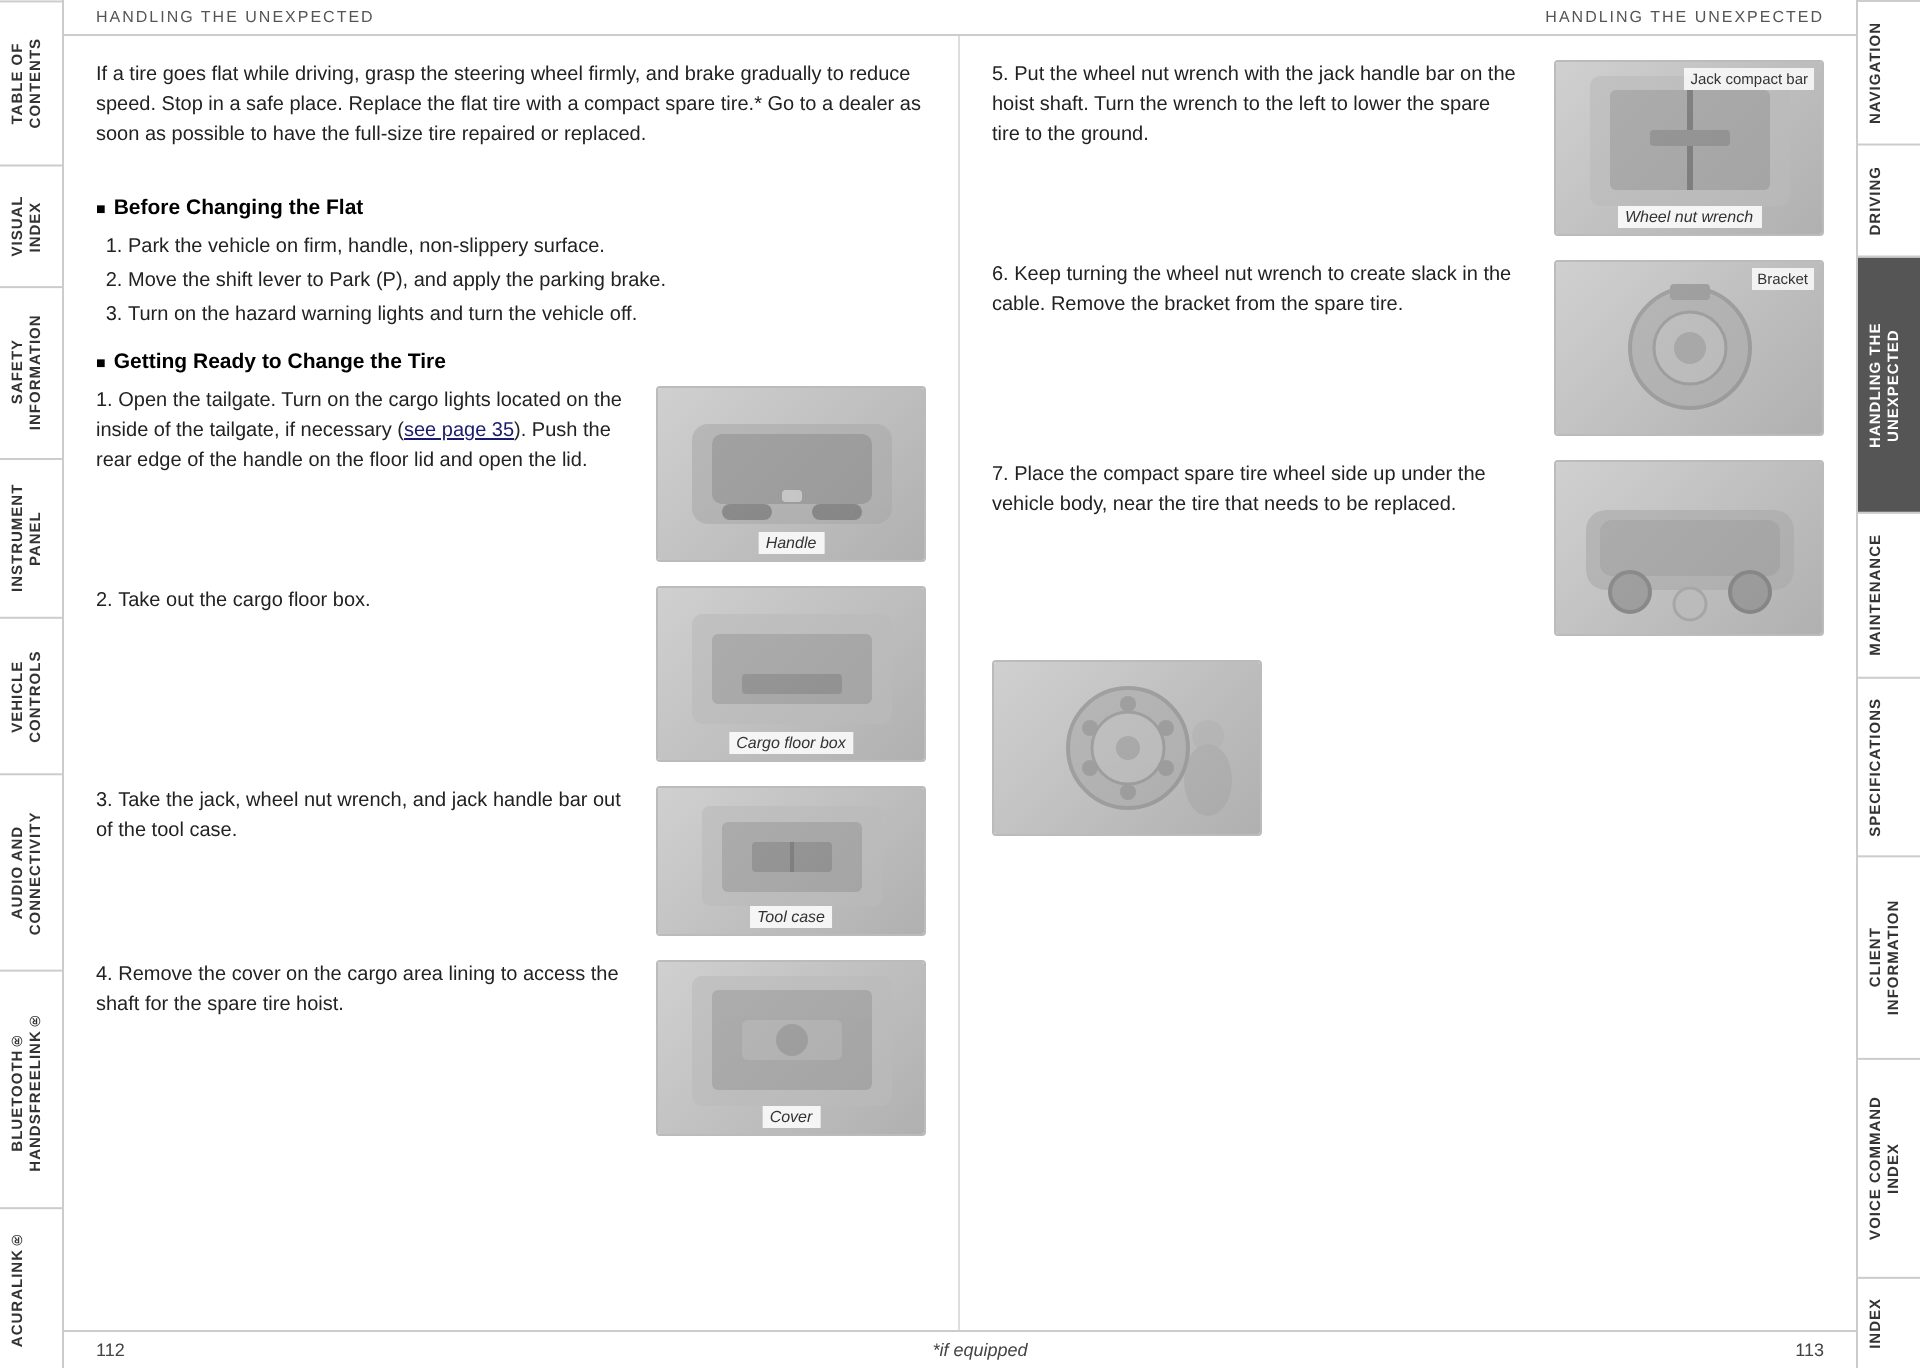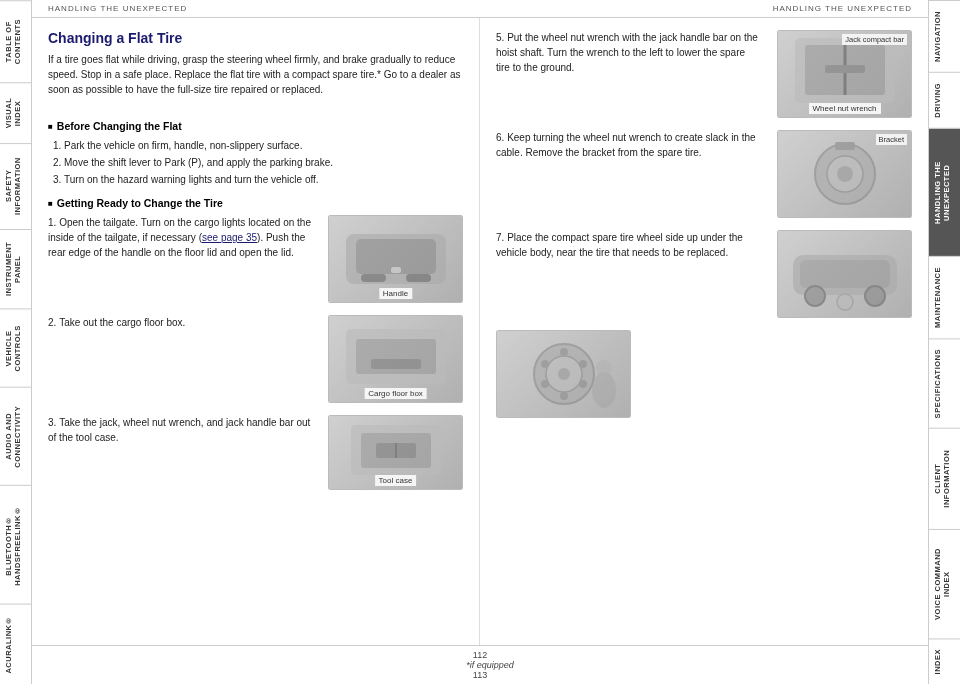--- a/index.html
+++ b/index.html
@@ -96,21 +96,20 @@
 
     
     .bottom-footer {
       display: flex;
       justify-content: space-between;
       align-items: center;
       padding: 4px 16px;
       font-size: 9px;
       border-top: 1px solid #ccc;
       color: #444;
-      flex-direction: column;
     }
 
     .page-title-main {
       font-size: 14px;
       font-weight: bold;
       color: #1a1a6e;
       margin-bottom: 6px;
     }
 
     .intro-text {
@@ -178,20 +177,21 @@
     .image-label-bottom {
       position: absolute;
       bottom: 3px;
       left: 50%;
       transform: translateX(-50%);
       font-size: 8px;
       color: #333;
       background: rgba(255,255,255,0.85);
       padding: 1px 4px;
       white-space: nowrap;
+      font-style: italic;
     }
 
     .step-row {
       display: flex;
       gap: 16px;
       margin-bottom: 12px;
       align-items: flex-start;
     }
     .step-row-text {
       flex: 1;
@@ -227,21 +227,20 @@
 <div class="main-content">
 
   <div class="top-header">
     <span>HANDLING THE UNEXPECTED</span>
     <span>HANDLING THE UNEXPECTED</span>
   </div>
 
   <div class="content-body">
 
     <div class="left-page">
-      <div class="page-title-main">Changing a Flat Tire</div>
       <div class="intro-text">If a tire goes flat while driving, grasp the steering wheel firmly, and brake gradually to reduce speed. Stop in a safe place. Replace the flat tire with a compact spare tire.* Go to a dealer as soon as possible to have the full-size tire repaired or replaced.</div>
 
       <div class="section-header">Before Changing the Flat</div>
       <ol class="numbered-list">
         <li>Park the vehicle on firm, handle, non-slippery surface.</li>
         <li>Move the shift lever to Park (P), and apply the parking brake.</li>
         <li>Turn on the hazard warning lights and turn the vehicle off.</li>
       </ol>
 
       <div class="section-header">Getting Ready to Change the Tire</div>
@@ -290,20 +289,36 @@
               <rect x="15" y="10" width="90" height="50" rx="4" fill="#bbb"></rect>
               <rect x="25" y="18" width="70" height="35" rx="3" fill="#999"></rect>
               <rect x="40" y="28" width="40" height="15" rx="2" fill="#777"></rect>
               <line x1="60" y1="28" x2="60" y2="43" stroke="#555" stroke-width="2"></line>
             </svg>
           </div>
           <div class="image-label-bottom">Tool case</div>
         </div>
       </div>
 
+      <div class="step-row">
+        <div class="step-row-text">
+          <span>4.&nbsp;</span>Remove the cover on the cargo area lining to access the shaft for the spare tire hoist.
+        </div>
+        <div class="step-row-img">
+          <div class="car-illustration">
+            <svg width="120" height="88" viewBox="0 0 120 88">
+              <rect x="10" y="8" width="100" height="65" rx="5" fill="#bbb"></rect>
+              <rect x="20" y="15" width="80" height="50" rx="3" fill="#999"></rect>
+              <rect x="35" y="30" width="50" height="20" rx="3" fill="#aaa"></rect>
+              <circle cx="60" cy="40" r="8" fill="#888"></circle>
+            </svg>
+          </div>
+          <div class="image-label-bottom">Cover</div>
+        </div>
+      </div>
 
     </div>
 
     <div class="right-page">
 
       <div class="step-row">
         <div class="step-row-text">
           <span>5.&nbsp;</span>Put the wheel nut wrench with the jack handle bar on the hoist shaft. Turn the wrench to the left to lower the spare tire to the ground.
         </div>
         <div class="step-row-img">

